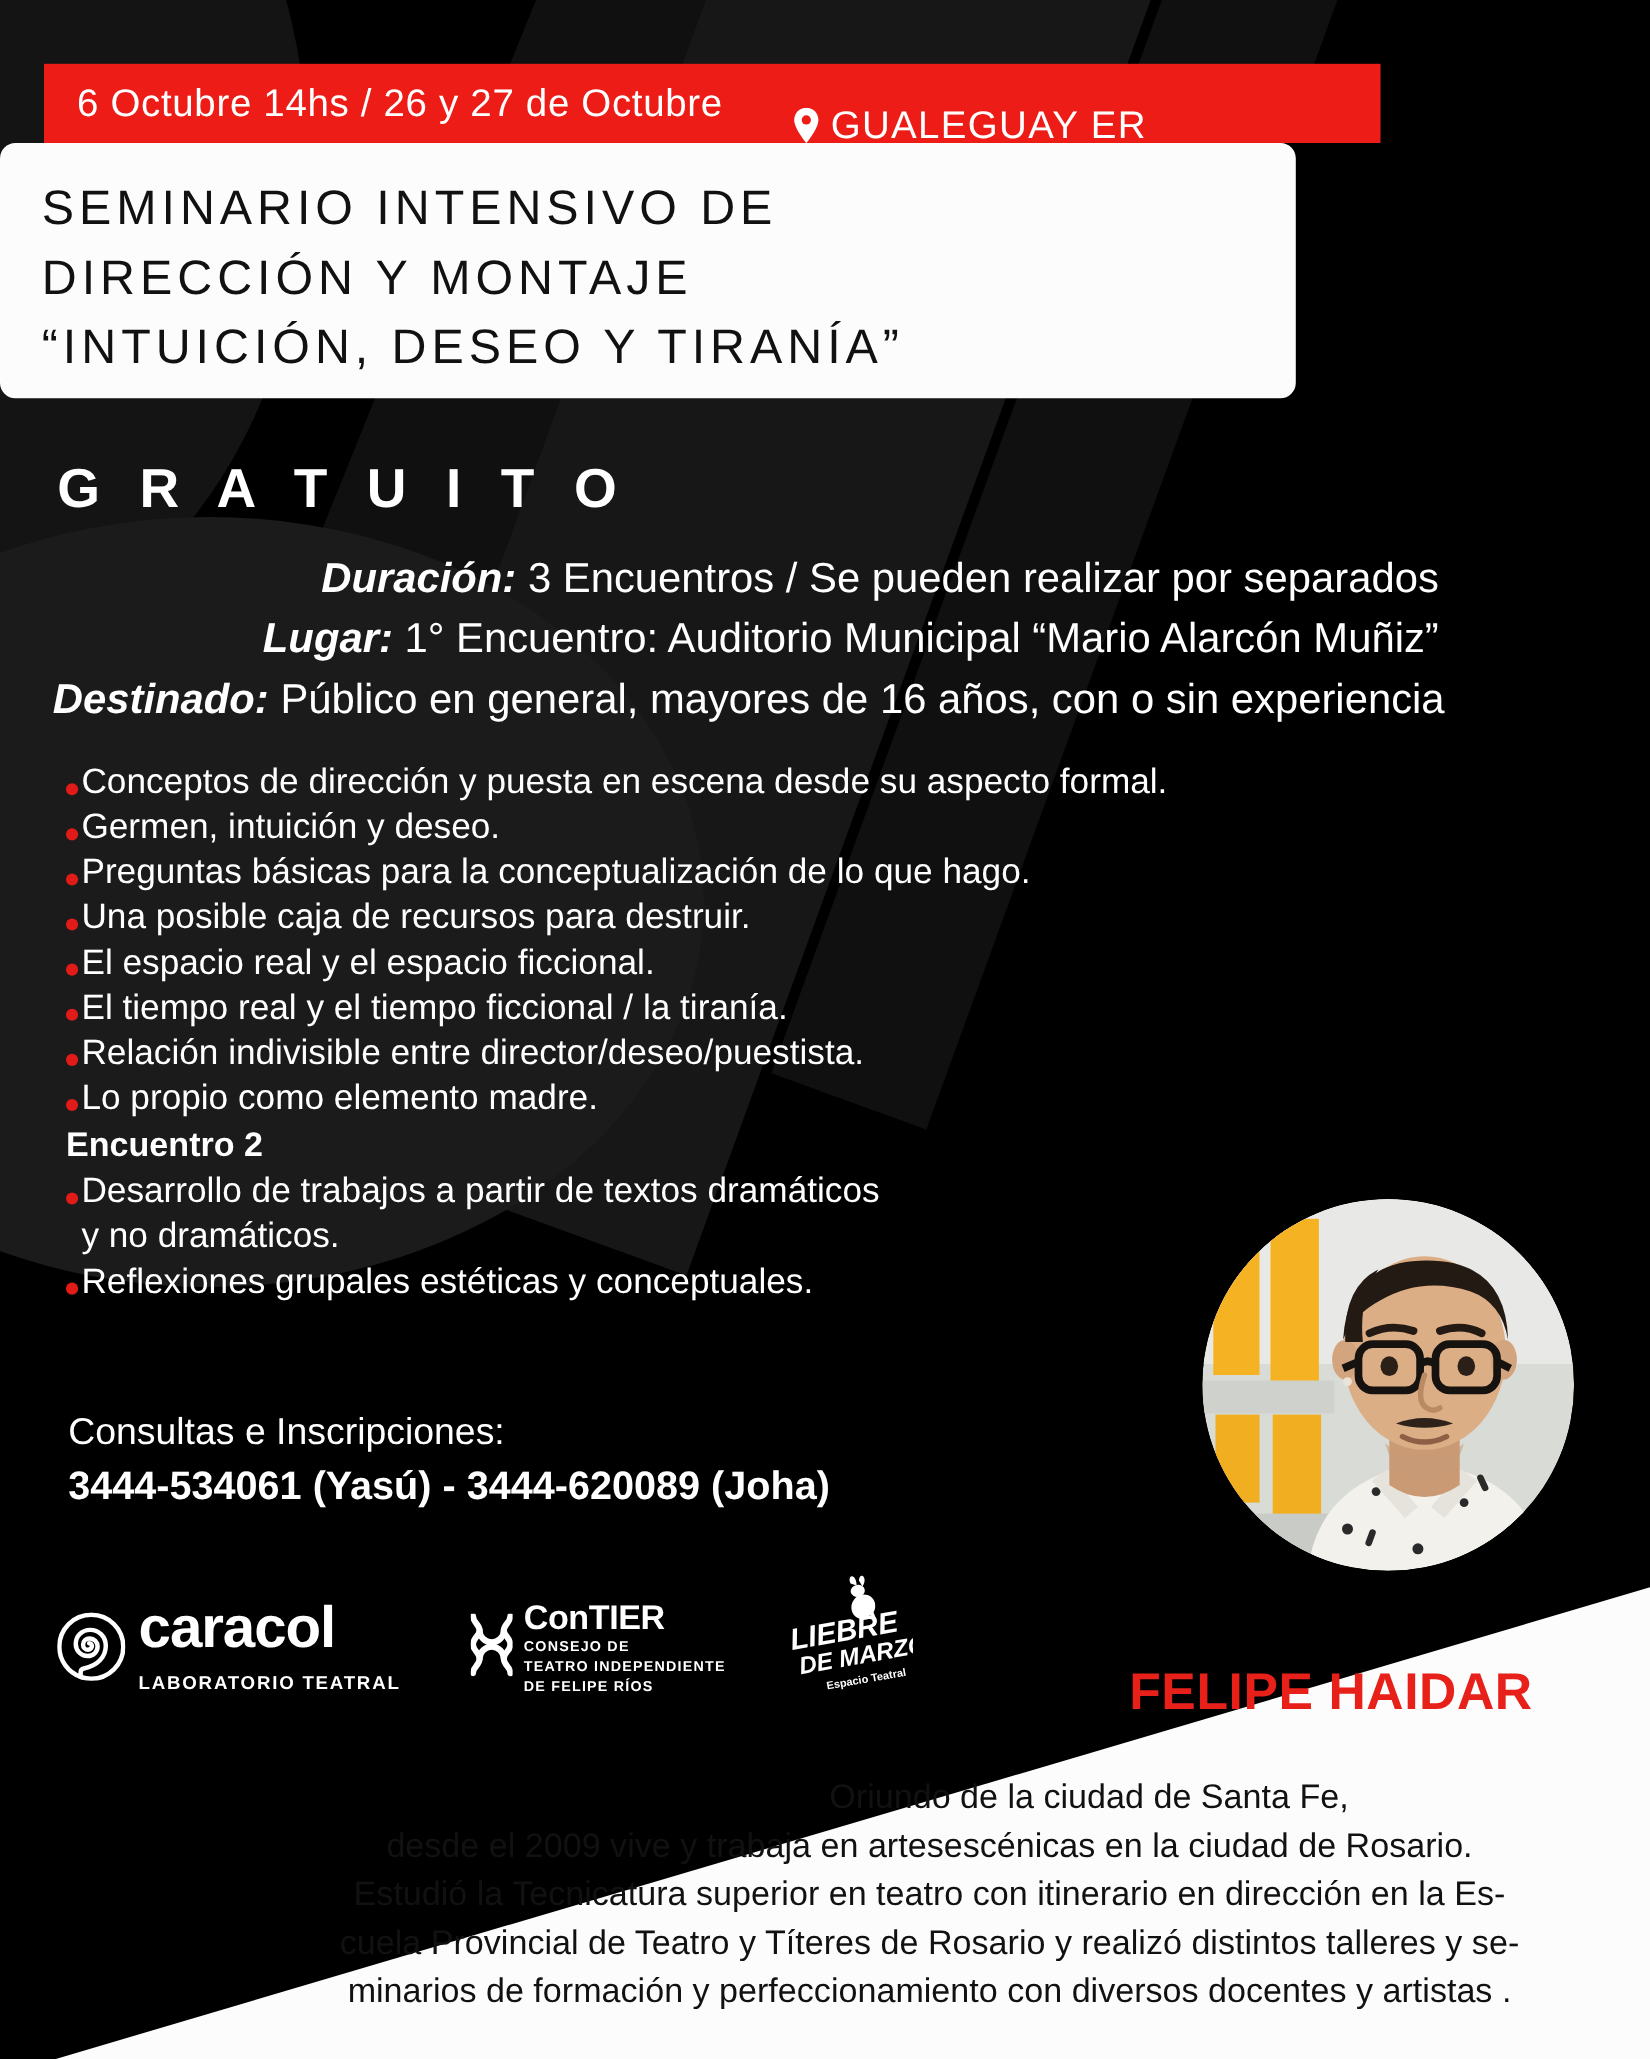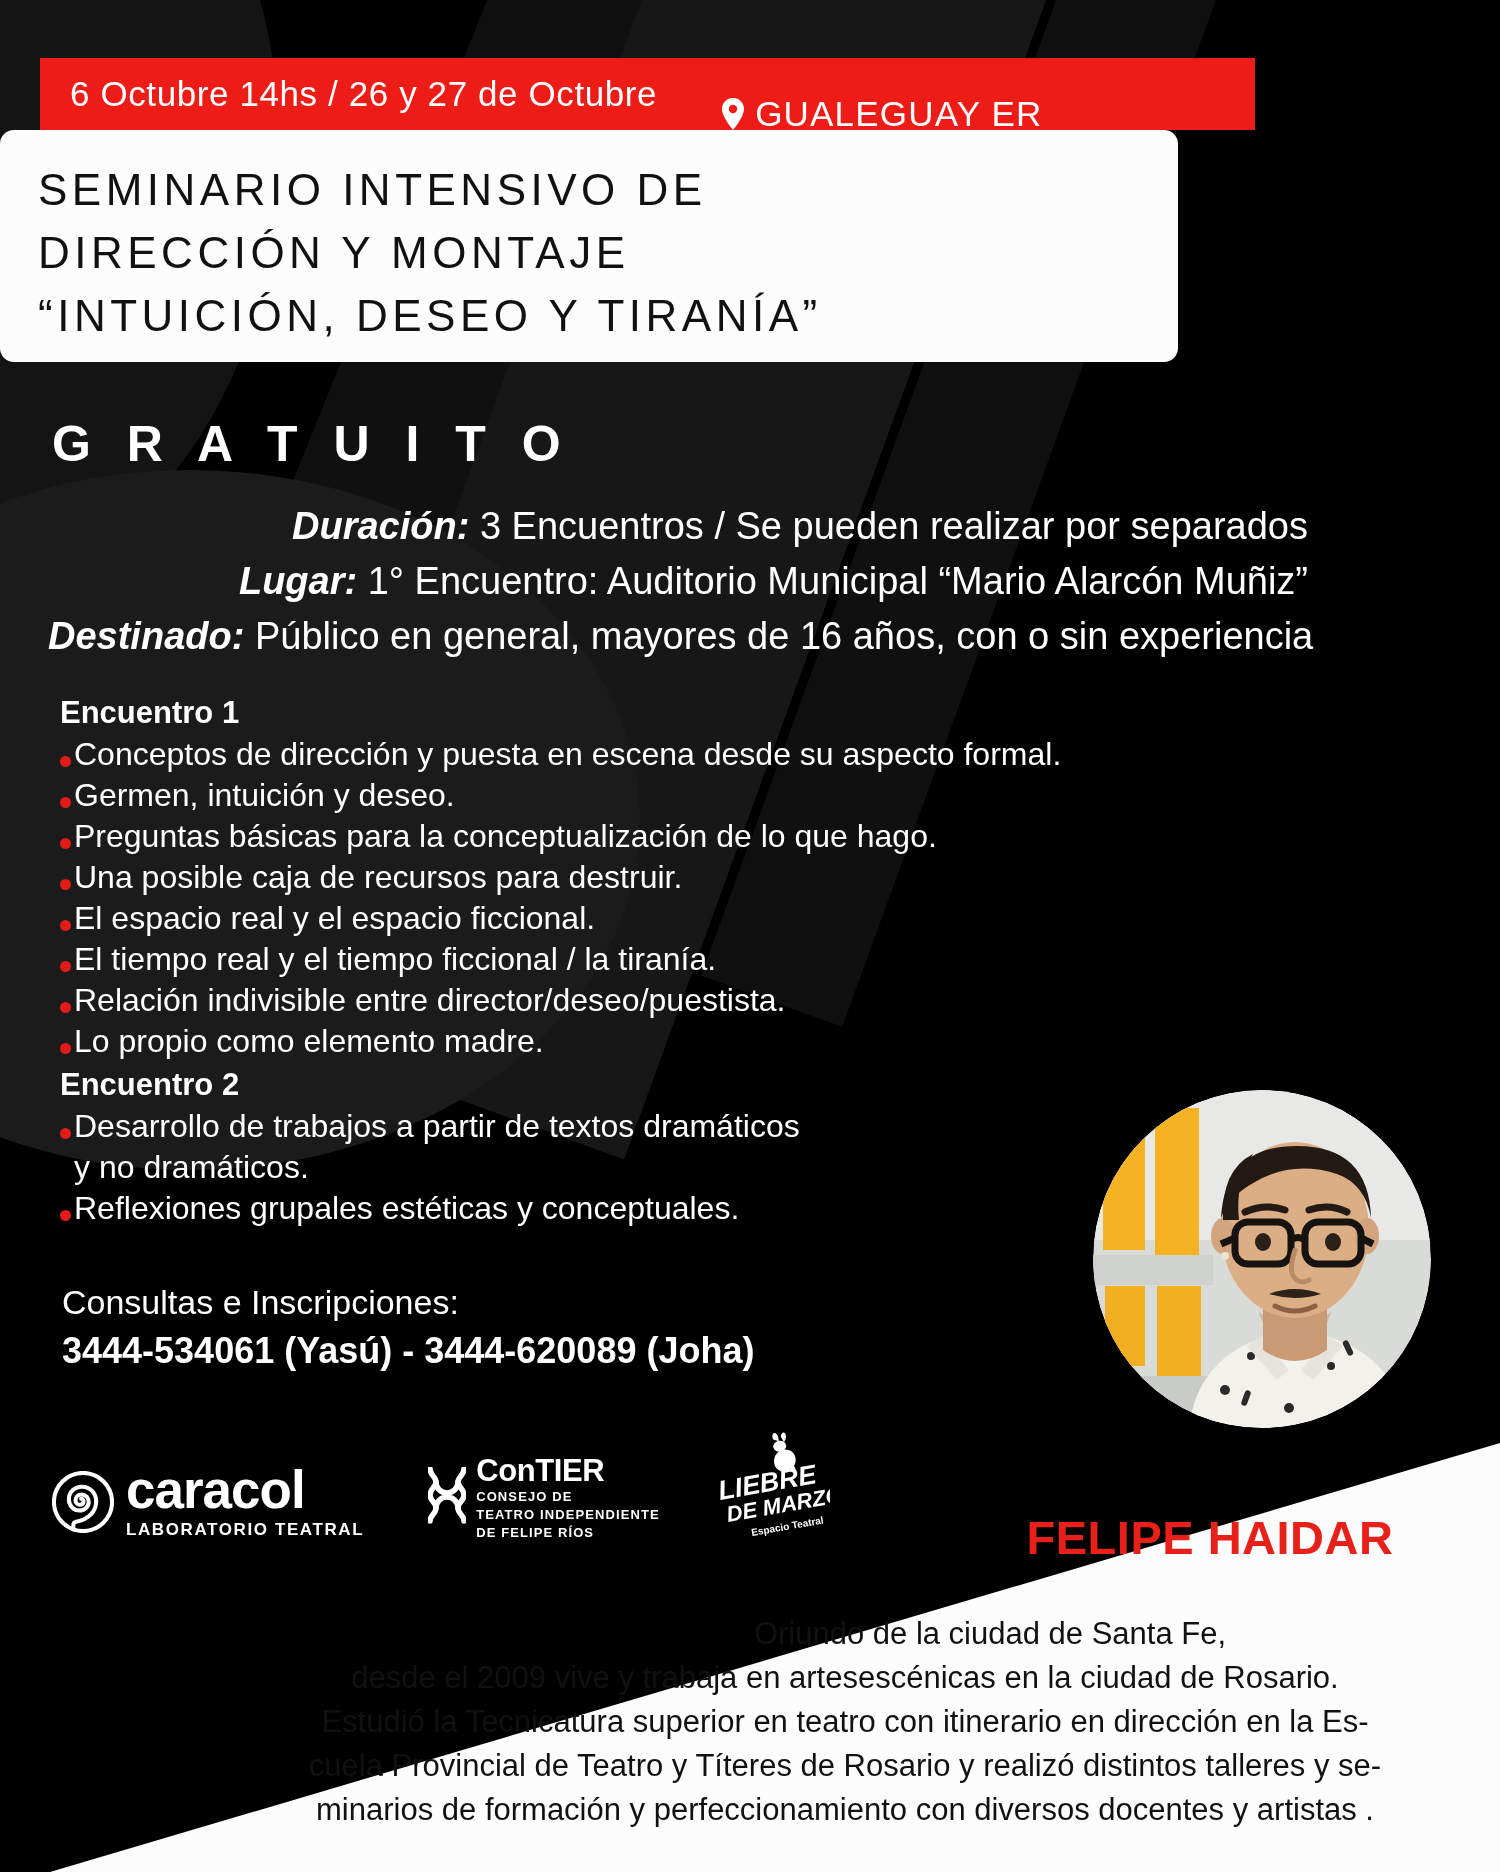--- a/index.html
+++ b/index.html
@@ -225,21 +225,21 @@
   .logos {
     position: absolute;
     left: 52px;
     top: 1430px;
     display: flex;
     align-items: flex-end;
     z-index: 6;
   }
   .logo-caracol { display:flex; align-items:center; }
   .snail-icon { width: 62px; height: 62px; display:block; margin-right: 12px; }
-  .caracol-words { display:flex; flex-direction:column; }
+  .caracol-words { display:flex; flex-direction:column;gap:10px; }
   .caracol-name {
     color:#fff; font-size:53px; font-weight:bold; line-height:52px; letter-spacing:-1px;
   }
   .caracol-sub {
     color:#fff; font-size:17px; font-weight:bold; letter-spacing:1.6px; margin-top:4px;
   }
   .logo-contier { display:flex; align-items:center; margin-left: 64px; }
   .contier-icon { width: 38px; height: 62px; display:block; margin-right:10px; }
   .contier-words { display:flex; flex-direction:column; }
   .contier-name { color:#fff; font-size:31px; font-weight:bold; line-height:30px; letter-spacing:-0.4px; }
@@ -333,21 +333,20 @@
     <div class="info-line">
       <span class="lbl">Lugar:</span><span> 1° Encuentro: Auditorio Municipal  “Mario Alarcón Muñiz”</span>
     </div>
     <div class="info-line">
       <span class="lbl">Destinado:</span><span> Público en general, mayores de 16 años, con o sin experiencia</span>
     </div>
   </div>
 
   <div class="program">
 
-    <div class="encuentro-head">Encuentro 1</div>
 
     <div class="bullet-row">
       <span class="bullet-dot"></span>
       <span class="bullet-text">Conceptos de dirección y puesta en escena desde su aspecto formal.</span>
     </div>
     <div class="bullet-row">
       <span class="bullet-dot"></span>
       <span class="bullet-text">Germen, intuición y deseo.</span>
     </div>
     <div class="bullet-row">

